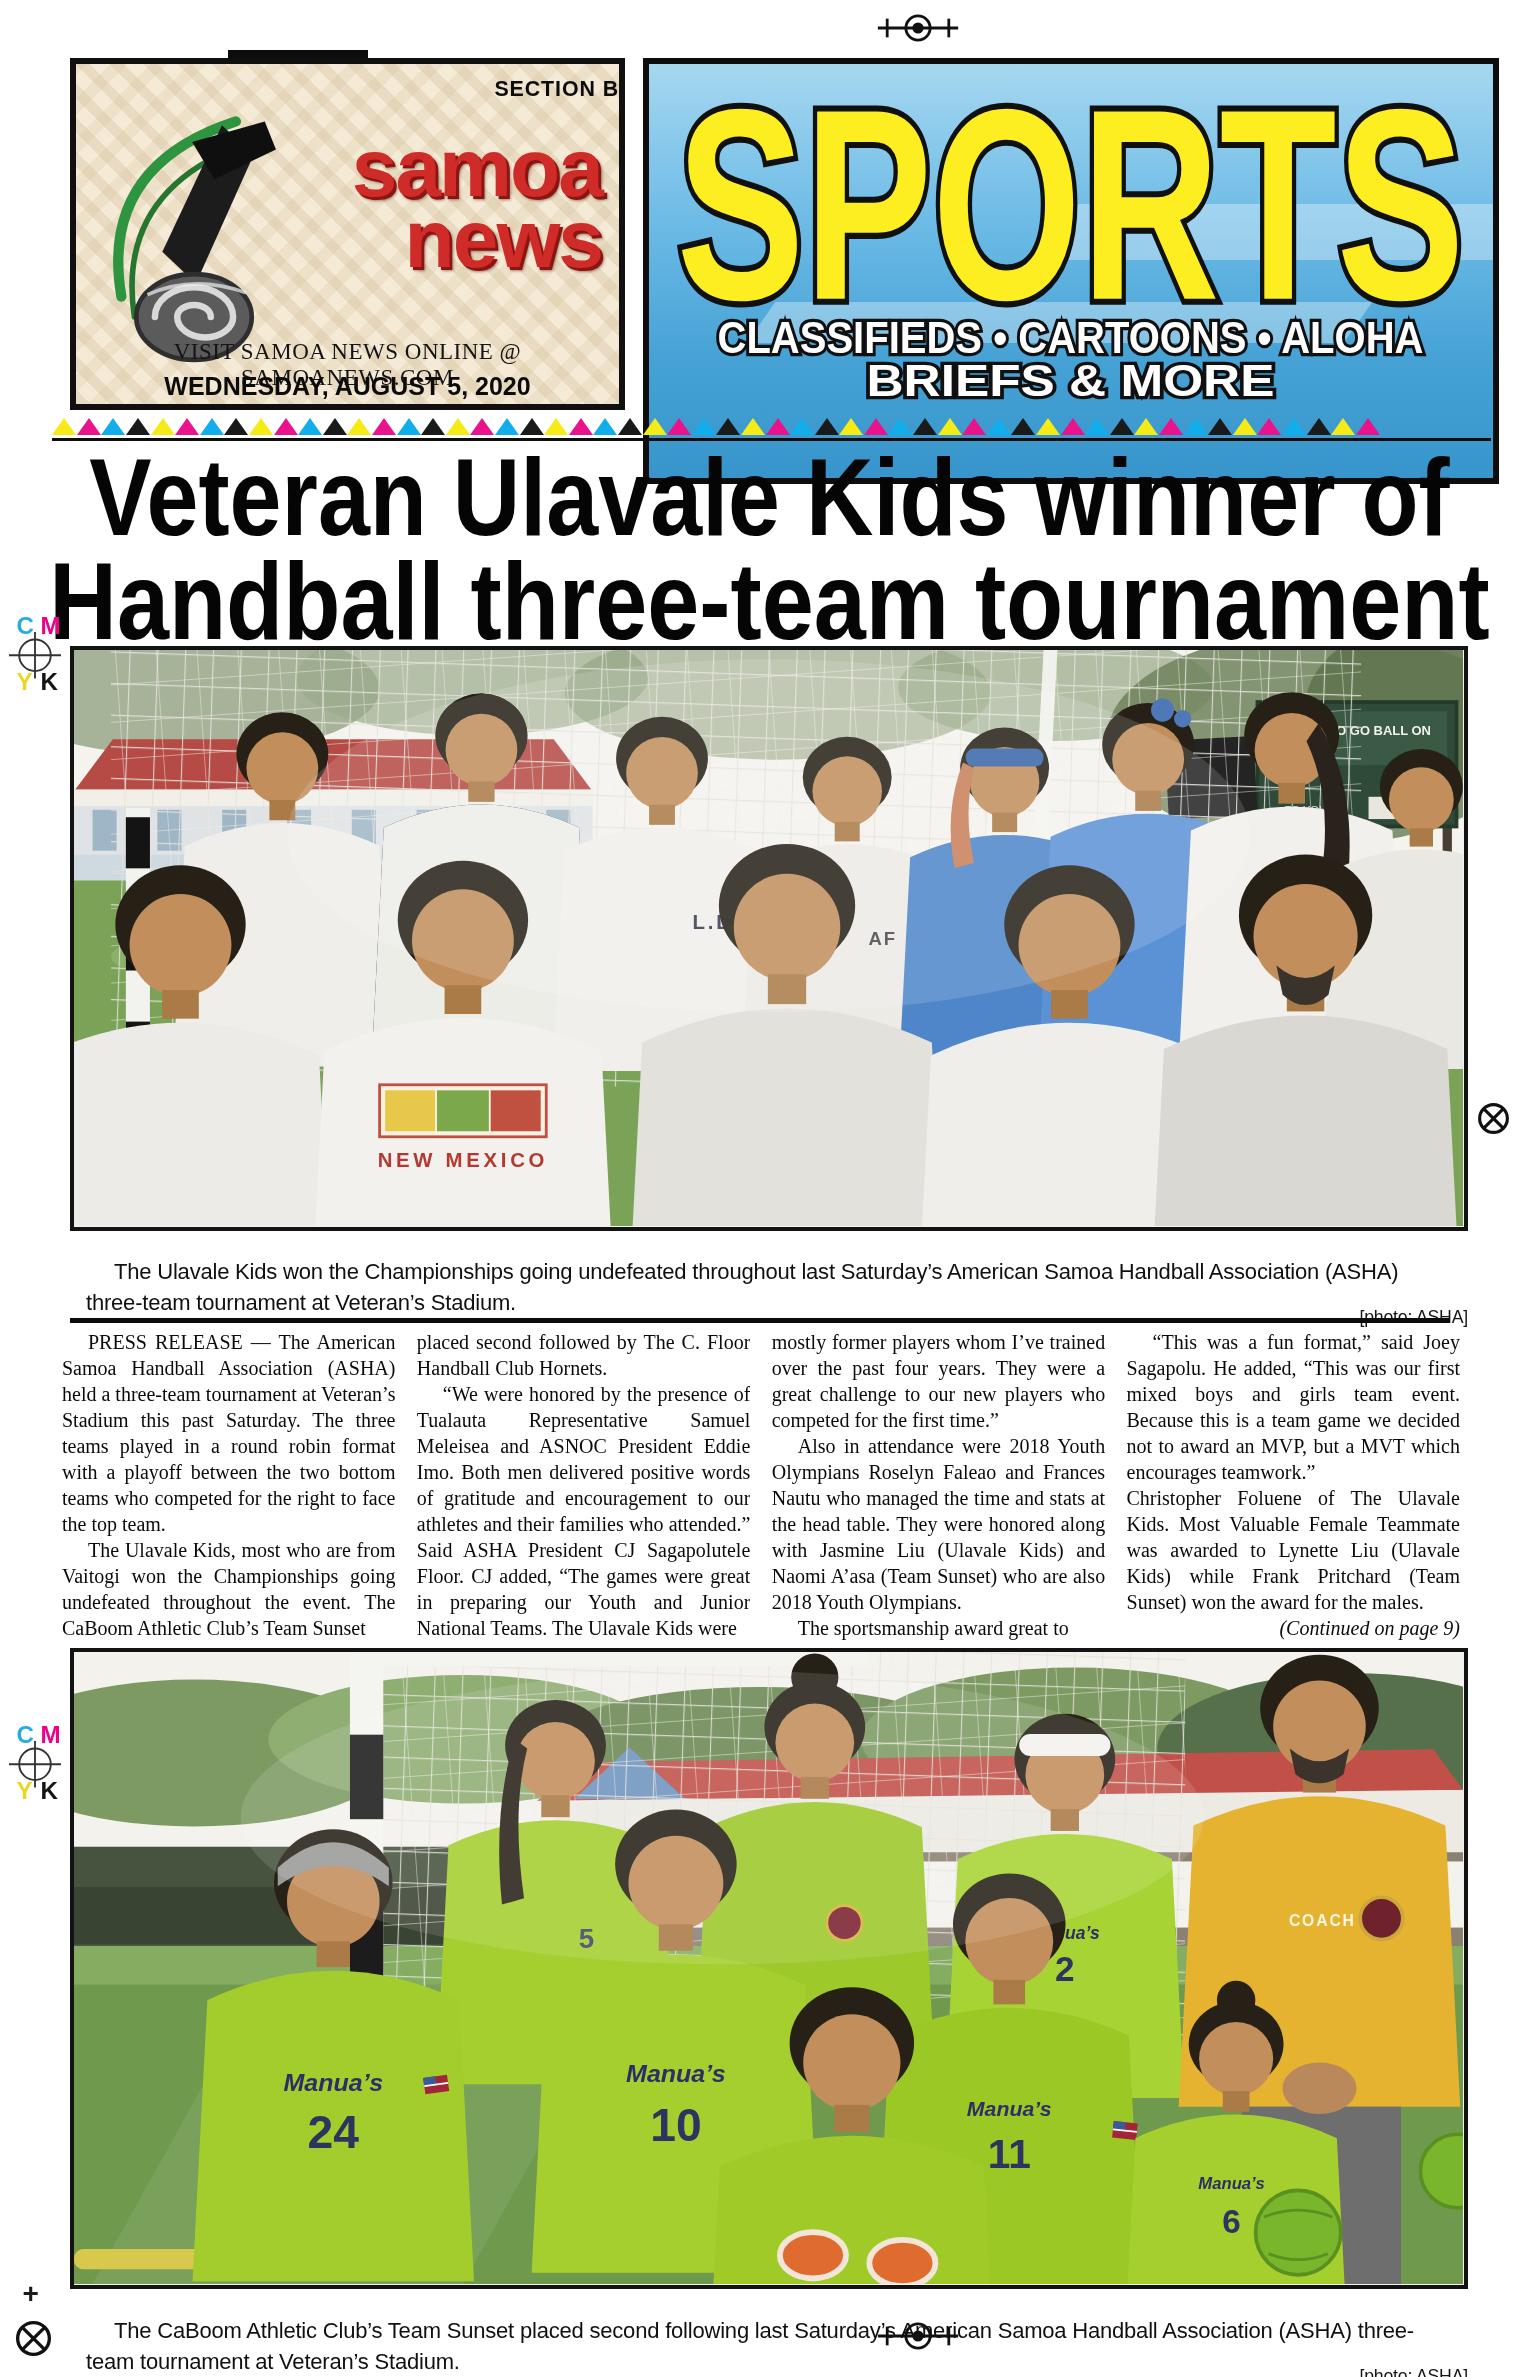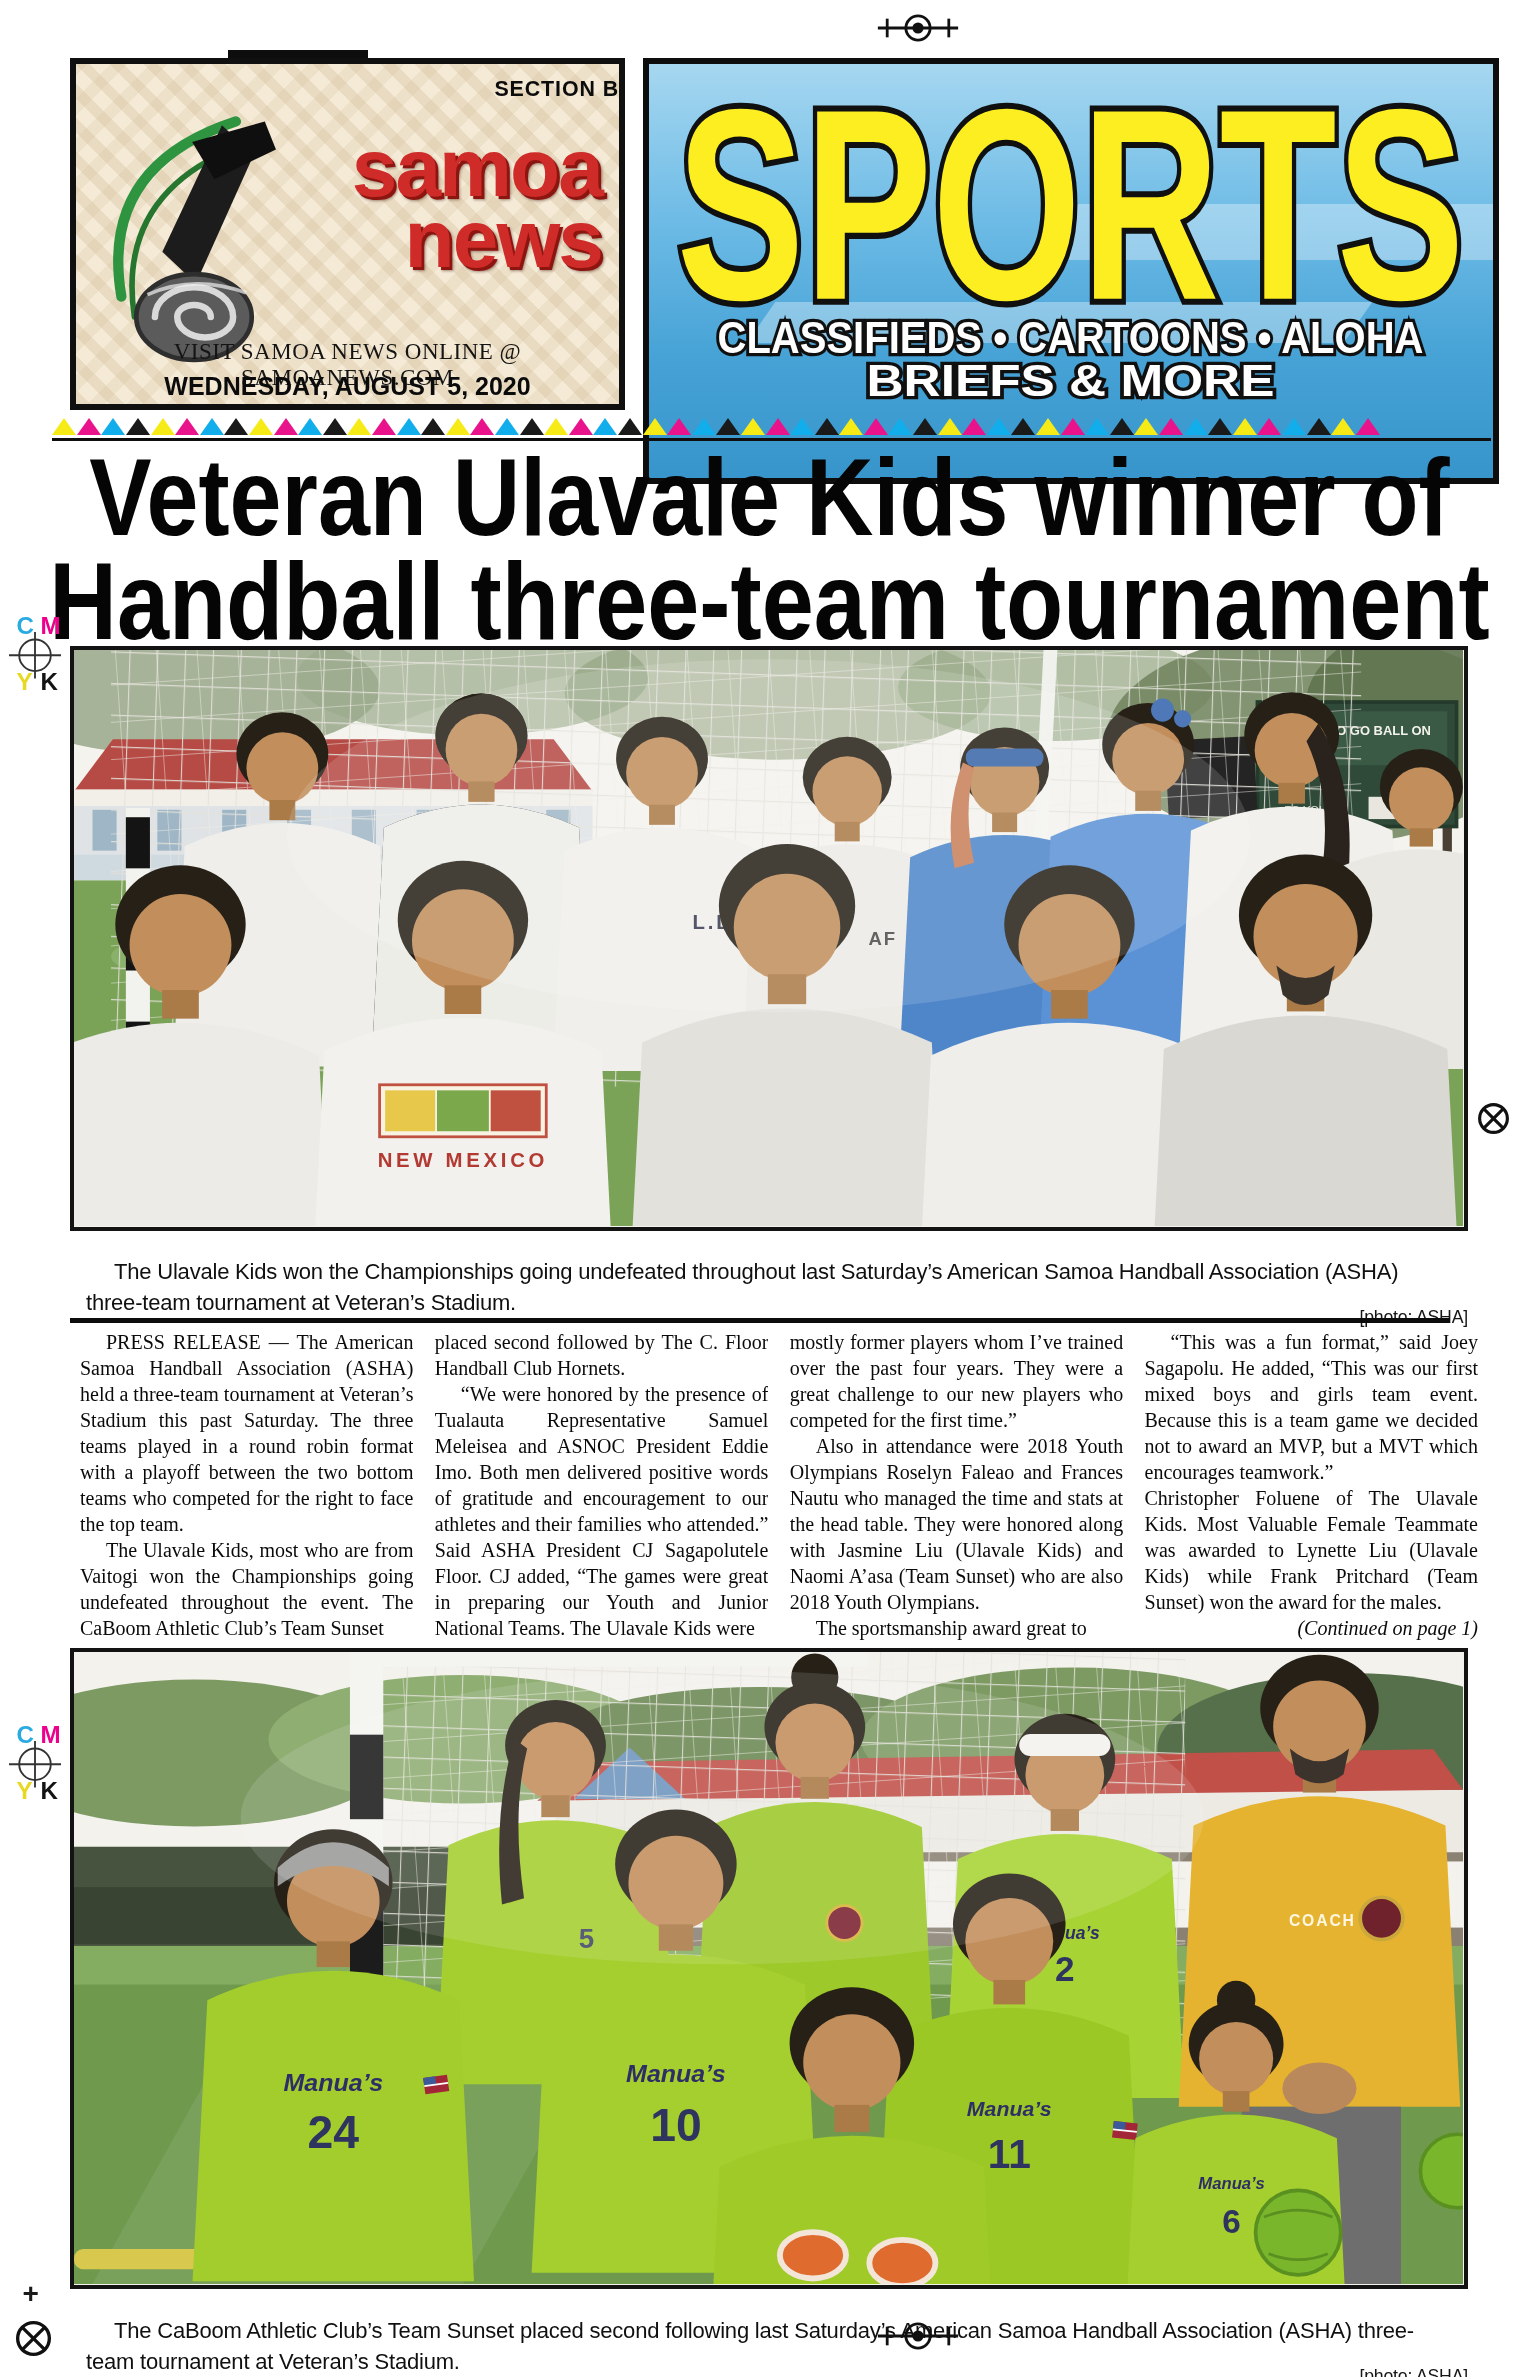--- a/index.html
+++ b/index.html
@@ -49,21 +49,21 @@
   
   .caption{font-size:22px;line-height:31px;color:#101010;letter-spacing:-0.2px;}
   .caption p{margin:16px;text-indent:28px;}
   #caption1{left:70px;top:1240px;width:1398px;}
   #caption2{left:70px;top:2299px;width:1398px;}
   .credit{position:absolute;right:0;bottom:0.9px;font-size:17.7px;letter-spacing:-0.2px;color:#161616;}
 
   #article-rule{left:70px;top:1318px;width:1380px;height:4.7px;background:#0c0c0c;}
 
   
-  #article{left:80px;top:1329px;width:1398px;height:313px;display:flex;gap:21.4px;
+  #article{left:62px;top:1329px;width:1398px;height:313px;display:flex;gap:21.4px;
     font-family:"Liberation Serif",serif;font-size:20px;line-height:26px;color:#0a0a0a;}
   .article-col{flex:1 1 0;overflow:hidden;}
   .apara{margin:0;text-align:justify;}
   .apara.indent{text-indent:26px;}
   .apara.right{text-align:right;}
   .apara.italic{font-style:italic;}
 
   
   .regmark{color:#111;}
   #plus-mark{left:22.4px;top:2278px;font-size:28px;font-weight:bold;color:#1a1a1a;}
@@ -350,21 +350,21 @@
         <p class="apara indent">“We were honored by the presence of Tualauta Representative Samuel Meleisea and ASNOC President Eddie Imo. Both men delivered positive words of gratitude and encouragement to our athletes and their families who attended.” Said ASHA President CJ Sagapolutele Floor. CJ added, “The games were great in preparing our Youth and Junior National Teams. The Ulavale Kids were</p>
       </div>
       <div class="article-col">
         <p class="apara">mostly former players whom I’ve trained over the past four years. They were a great challenge to our new players who competed for the first time.”</p>
         <p class="apara indent">Also in attendance were 2018 Youth Olympians Roselyn Faleao and Frances Nautu who managed the time and stats at the head table. They were honored along with Jasmine Liu (Ulavale Kids) and Naomi A’asa (Team Sunset) who are also 2018 Youth Olympians.</p>
         <p class="apara indent">The sportsmanship award great to</p>
       </div>
       <div class="article-col">
         <p class="apara indent">“This was a fun format,” said Joey Sagapolu. He added, “This was our first mixed boys and girls team event. Because this is a team game we decided not to award an MVP, but a MVT which encourages teamwork.”</p>
         <p class="apara">Christopher Foluene of The Ulavale Kids. Most Valuable Female Teammate was awarded to Lynette Liu (Ulavale Kids) while Frank Pritchard (Team Sunset) won the award for the males.</p>
-        <p class="apara right italic">(Continued on page 1)</p>
+        <p class="apara right italic">(Continued on page 9)</p>
       </div>
     </div>
 
   <svg class="abs" style="left:1475px;top:1100px;" width="37" height="37" viewBox="0 0 40 40">
     <circle cx="20" cy="20" r="15" fill="none" stroke="#111" stroke-width="3.4"></circle>
     <line x1="9" y1="9" x2="31" y2="31" stroke="#111" stroke-width="3.4"></line>
     <line x1="31" y1="9" x2="9" y2="31" stroke="#111" stroke-width="3.4"></line>
   </svg>
 
   <div class="abs photo-frame" id="photo2">

